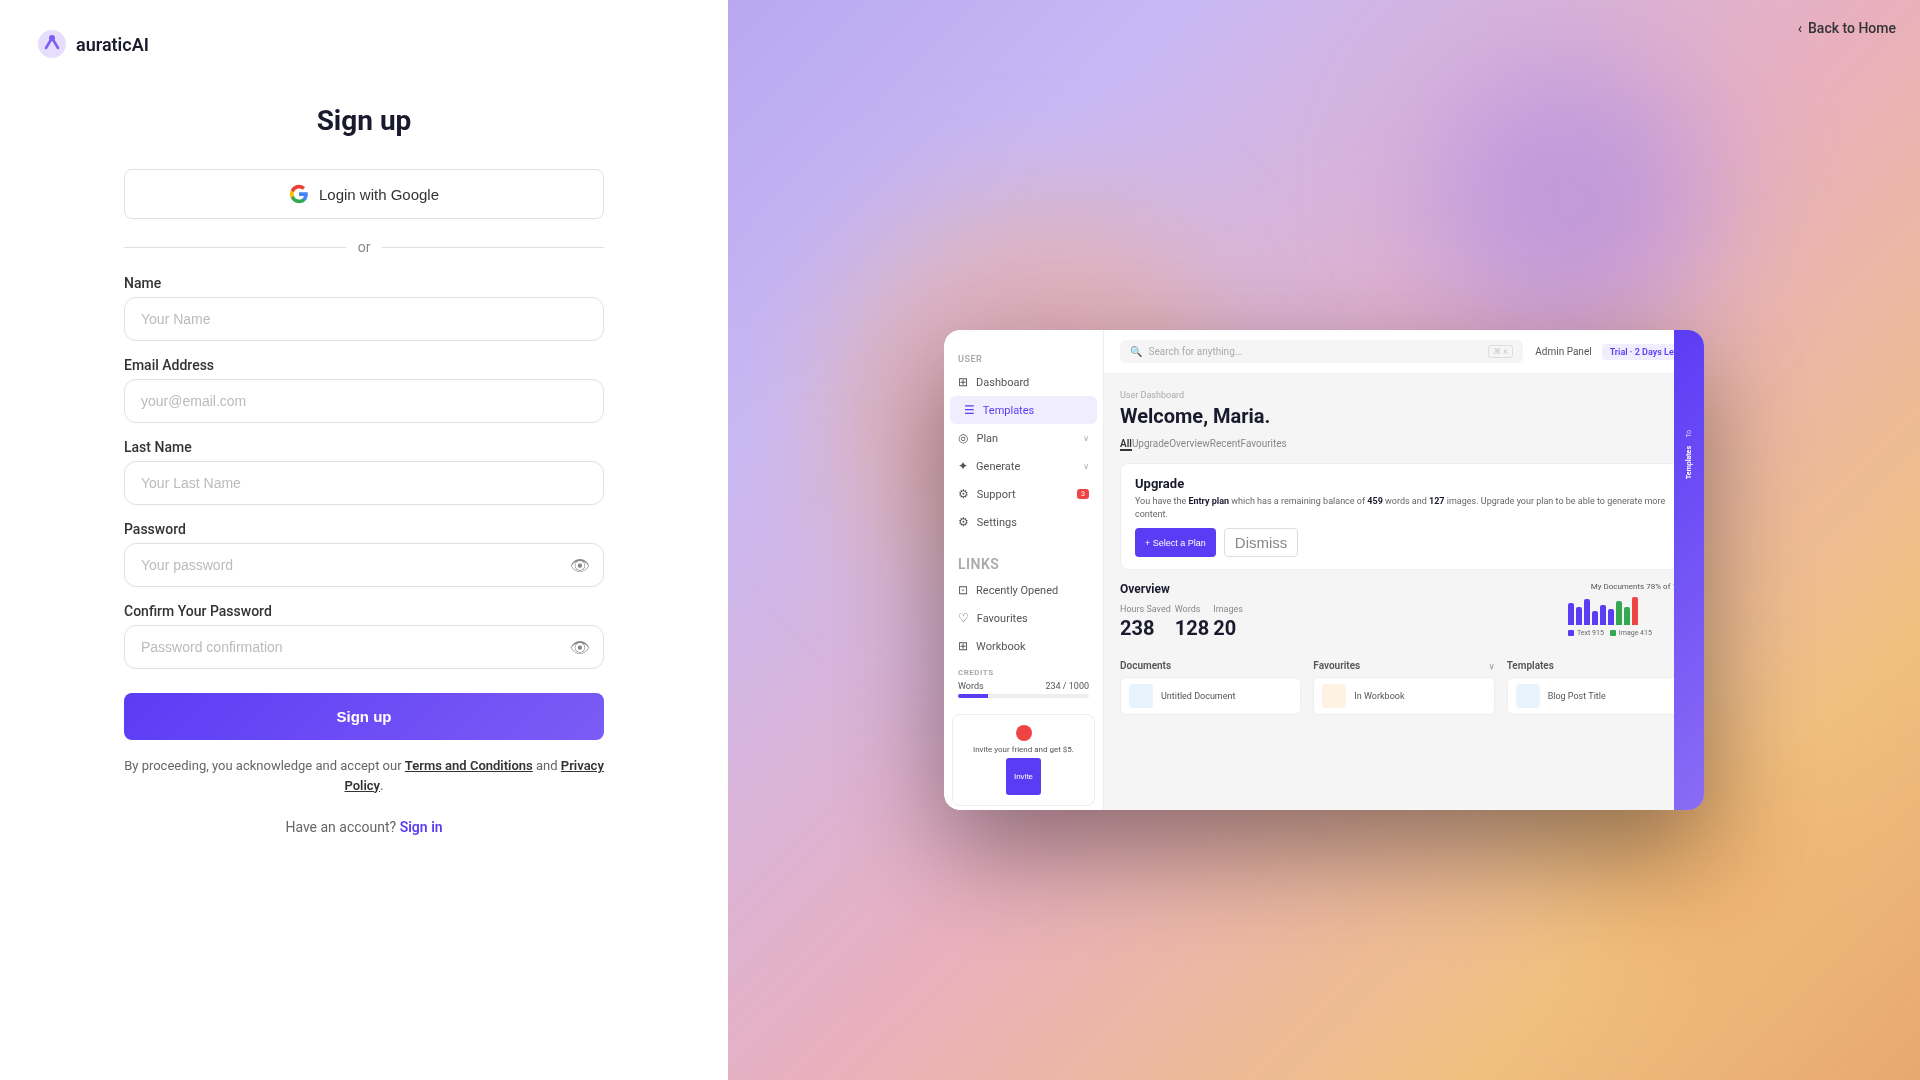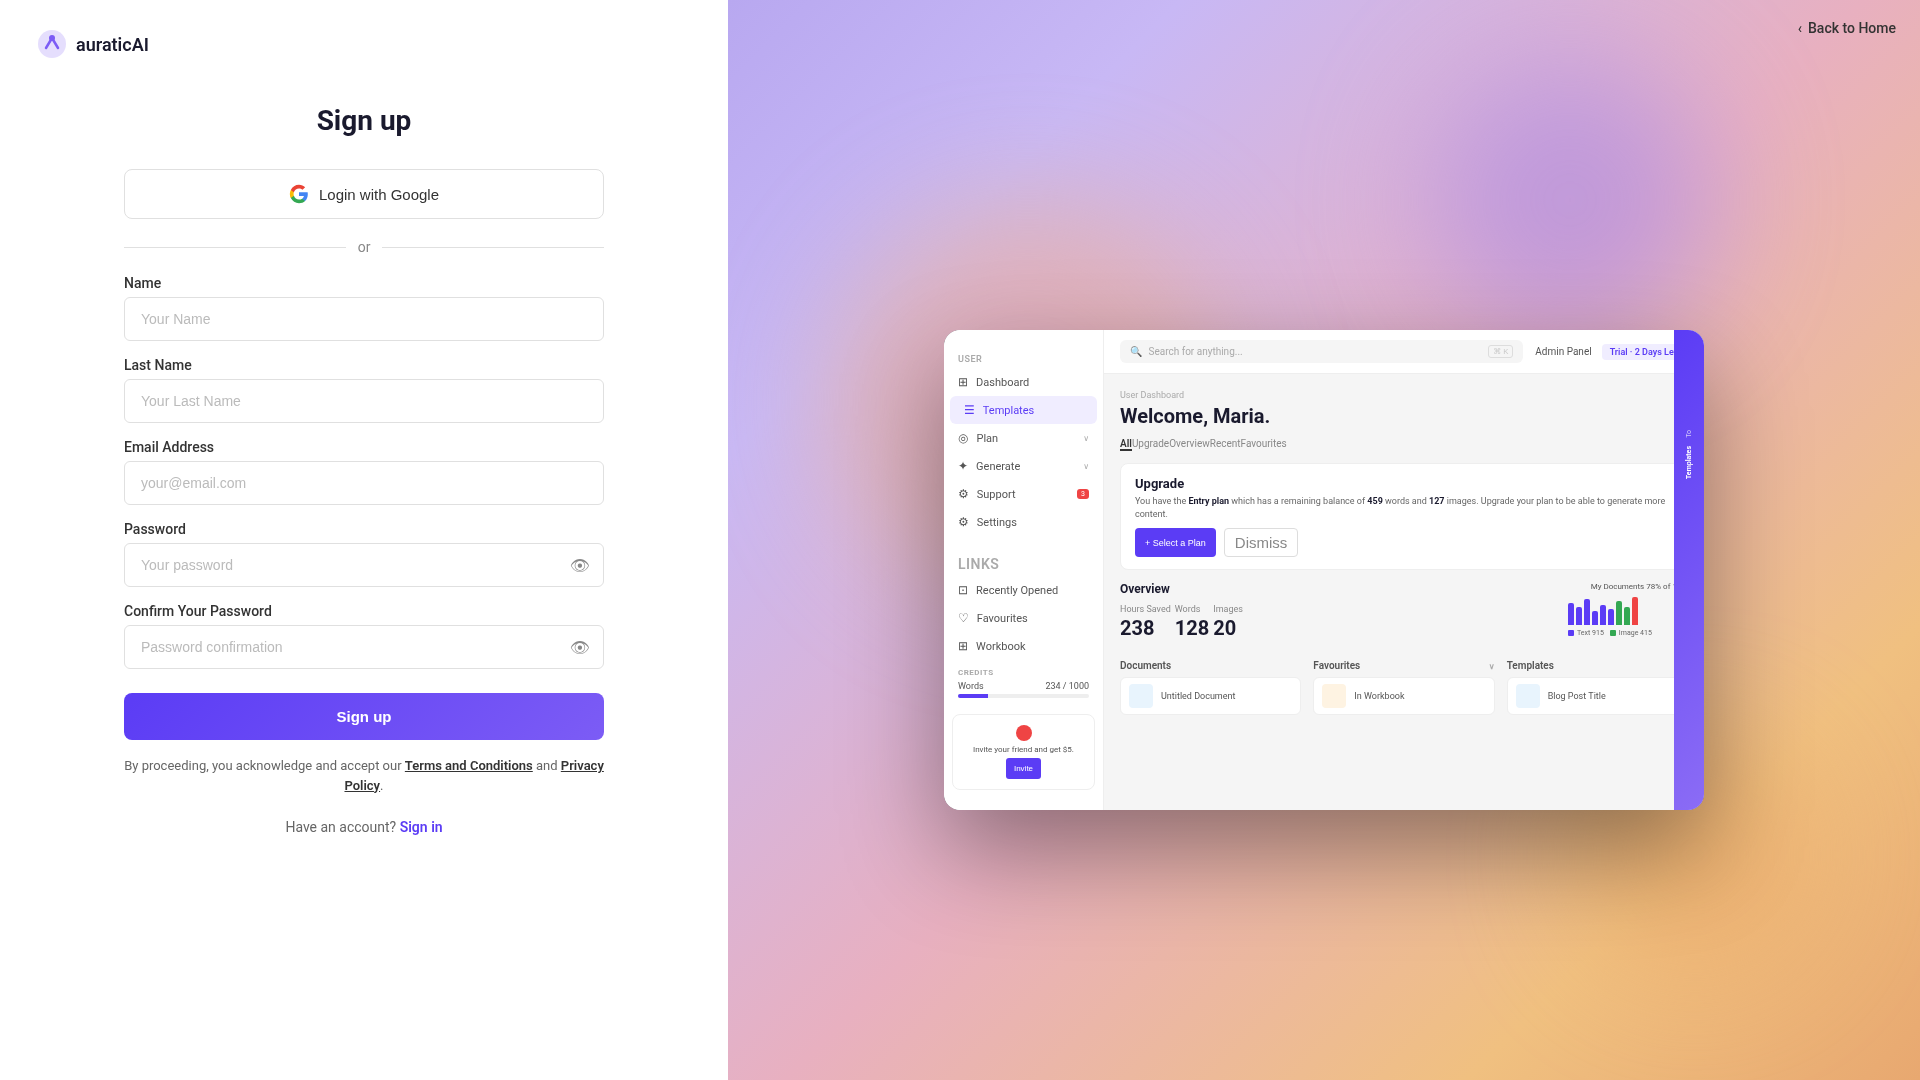--- a/index.html
+++ b/index.html
@@ -104,21 +104,21 @@
       font-size: 14px;
       font-weight: 500;
       color: #333;
       margin-bottom: 6px;
     }
 
     .form-input {
       width: 100%;
       padding: 13px 16px;
       border: 1.5px solid #e0e0e0;
-      border-radius: 6px;
+      border-radius: 12px;
       font-size: 14px;
       color: #333;
       outline: none;
       background: #ffffff;
     }
 
     .form-input::placeholder { color: #bbb; }
 
     .input-wrapper {
       position: relative;
@@ -607,27 +607,27 @@
       <span class="divider-text">or</span>
       <div class="divider-line"></div>
     </div>
 
     <div class="form-group">
       <label class="form-label">Name</label>
       <input type="text" class="form-input" placeholder="Your Name" style="">
     </div>
 
     <div class="form-group">
+      <label class="form-label">Email Address</label>
+      <input type="email" class="form-input" placeholder="your@email.com" style="">
+    </div>
+
+    <div class="form-group">
       <label class="form-label">Last Name</label>
       <input type="text" class="form-input" placeholder="Your Last Name" style="">
-    </div>
-
-    <div class="form-group">
-      <label class="form-label">Email Address</label>
-      <input type="email" class="form-input" placeholder="your@email.com" style="">
     </div>
 
     <div class="form-group">
       <label class="form-label">Password</label>
       <div class="input-wrapper">
         <input type="password" class="form-input" placeholder="Your password" style="">
         <span class="eye-icon">👁</span>
       </div>
     </div>
 
@@ -717,21 +717,21 @@
             <span>234 / 1000</span>
           </div>
           <div class="credits-bar">
             <div class="credits-fill"></div>
           </div>
         </div>
 
         <div class="affiliation-box">
           <div style="width:16px;height:16px;background:#ef4444;border-radius:50%;margin:0 auto 4px"></div>
           <div style="font-size:8px;color:#555;margin-bottom:4px">Invite your friend and get $5.</div>
-          <button style="font-size:8px;background:#5b3cf5;color:white;border:none;border-radius:3px;padding:6px 8px;cursor:pointer">Invite</button>
+          <button style="font-size:8px;background:#5b3cf5;color:white;border:none;border-radius:3px;padding:14px 8px;cursor:pointer">Invite</button>
         </div>
       </div>
 
       <div class="mockup-main">
 
         <div class="mockup-topbar">
           <div class="search-bar">
             <span>🔍</span>
             <span>Search for anything...</span>
             <span style="margin-left:auto;font-size:8px;color:#ccc;border:1px solid #ddd;border-radius:3px;padding:1px 4px">⌘ K</span>

